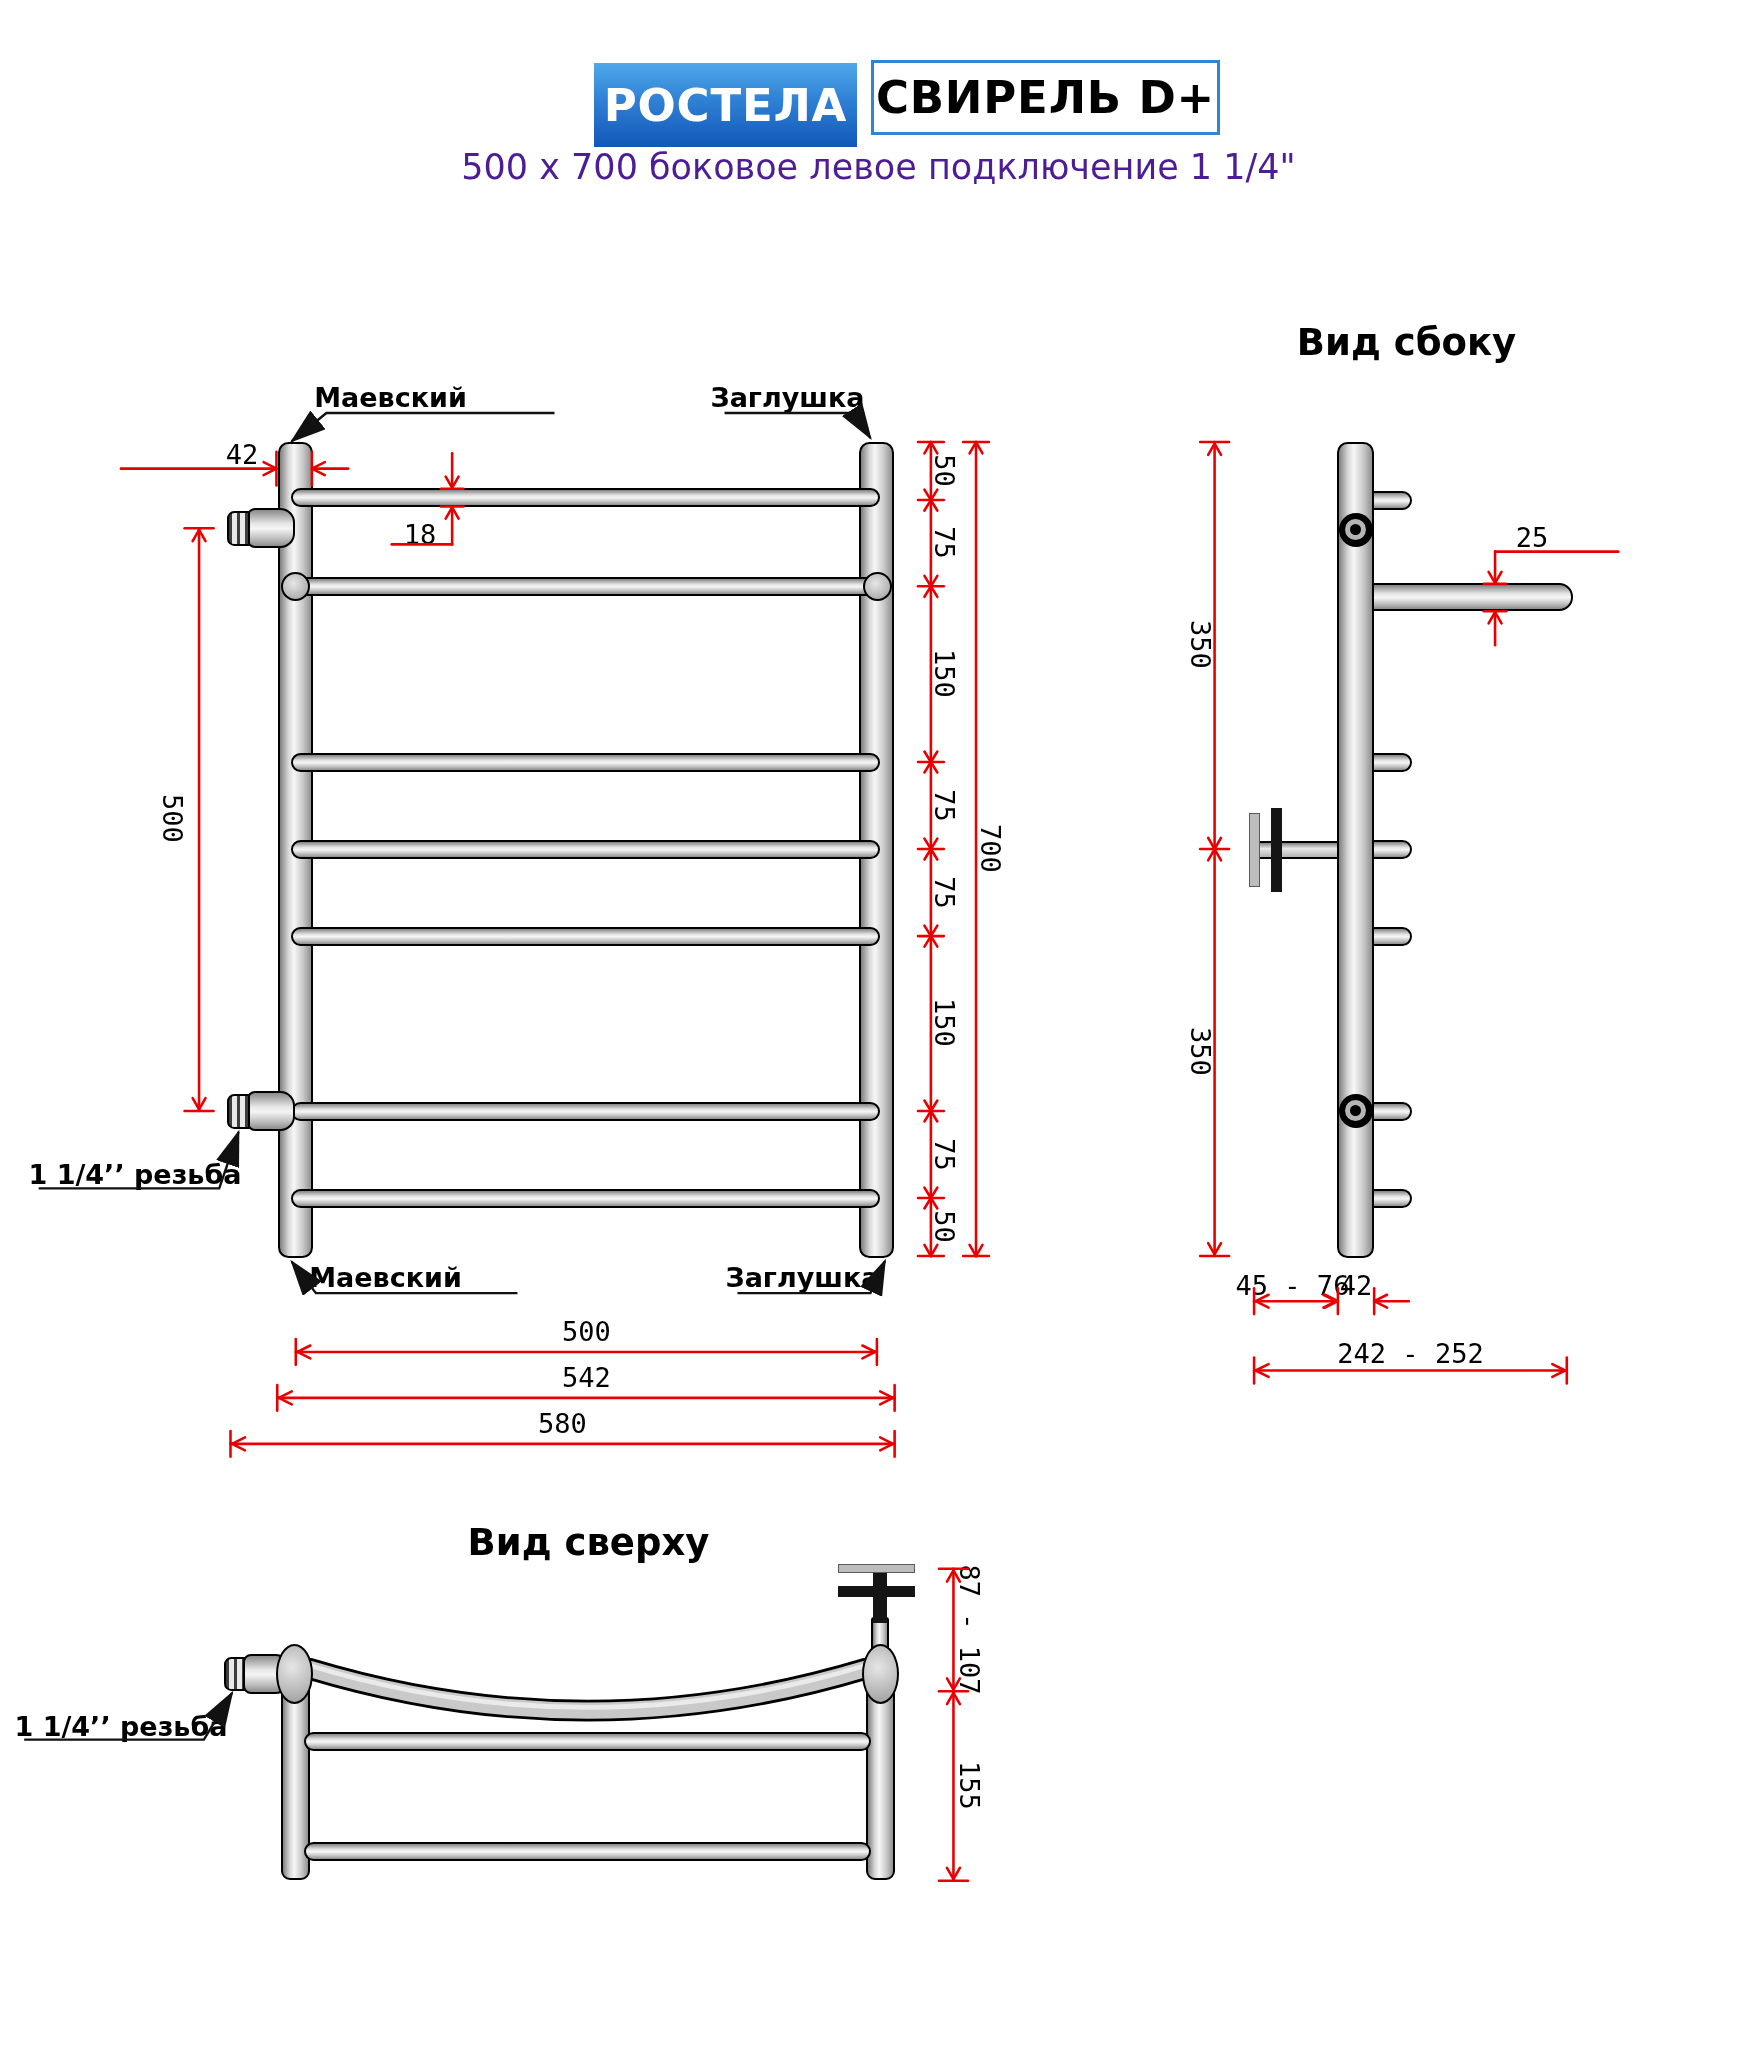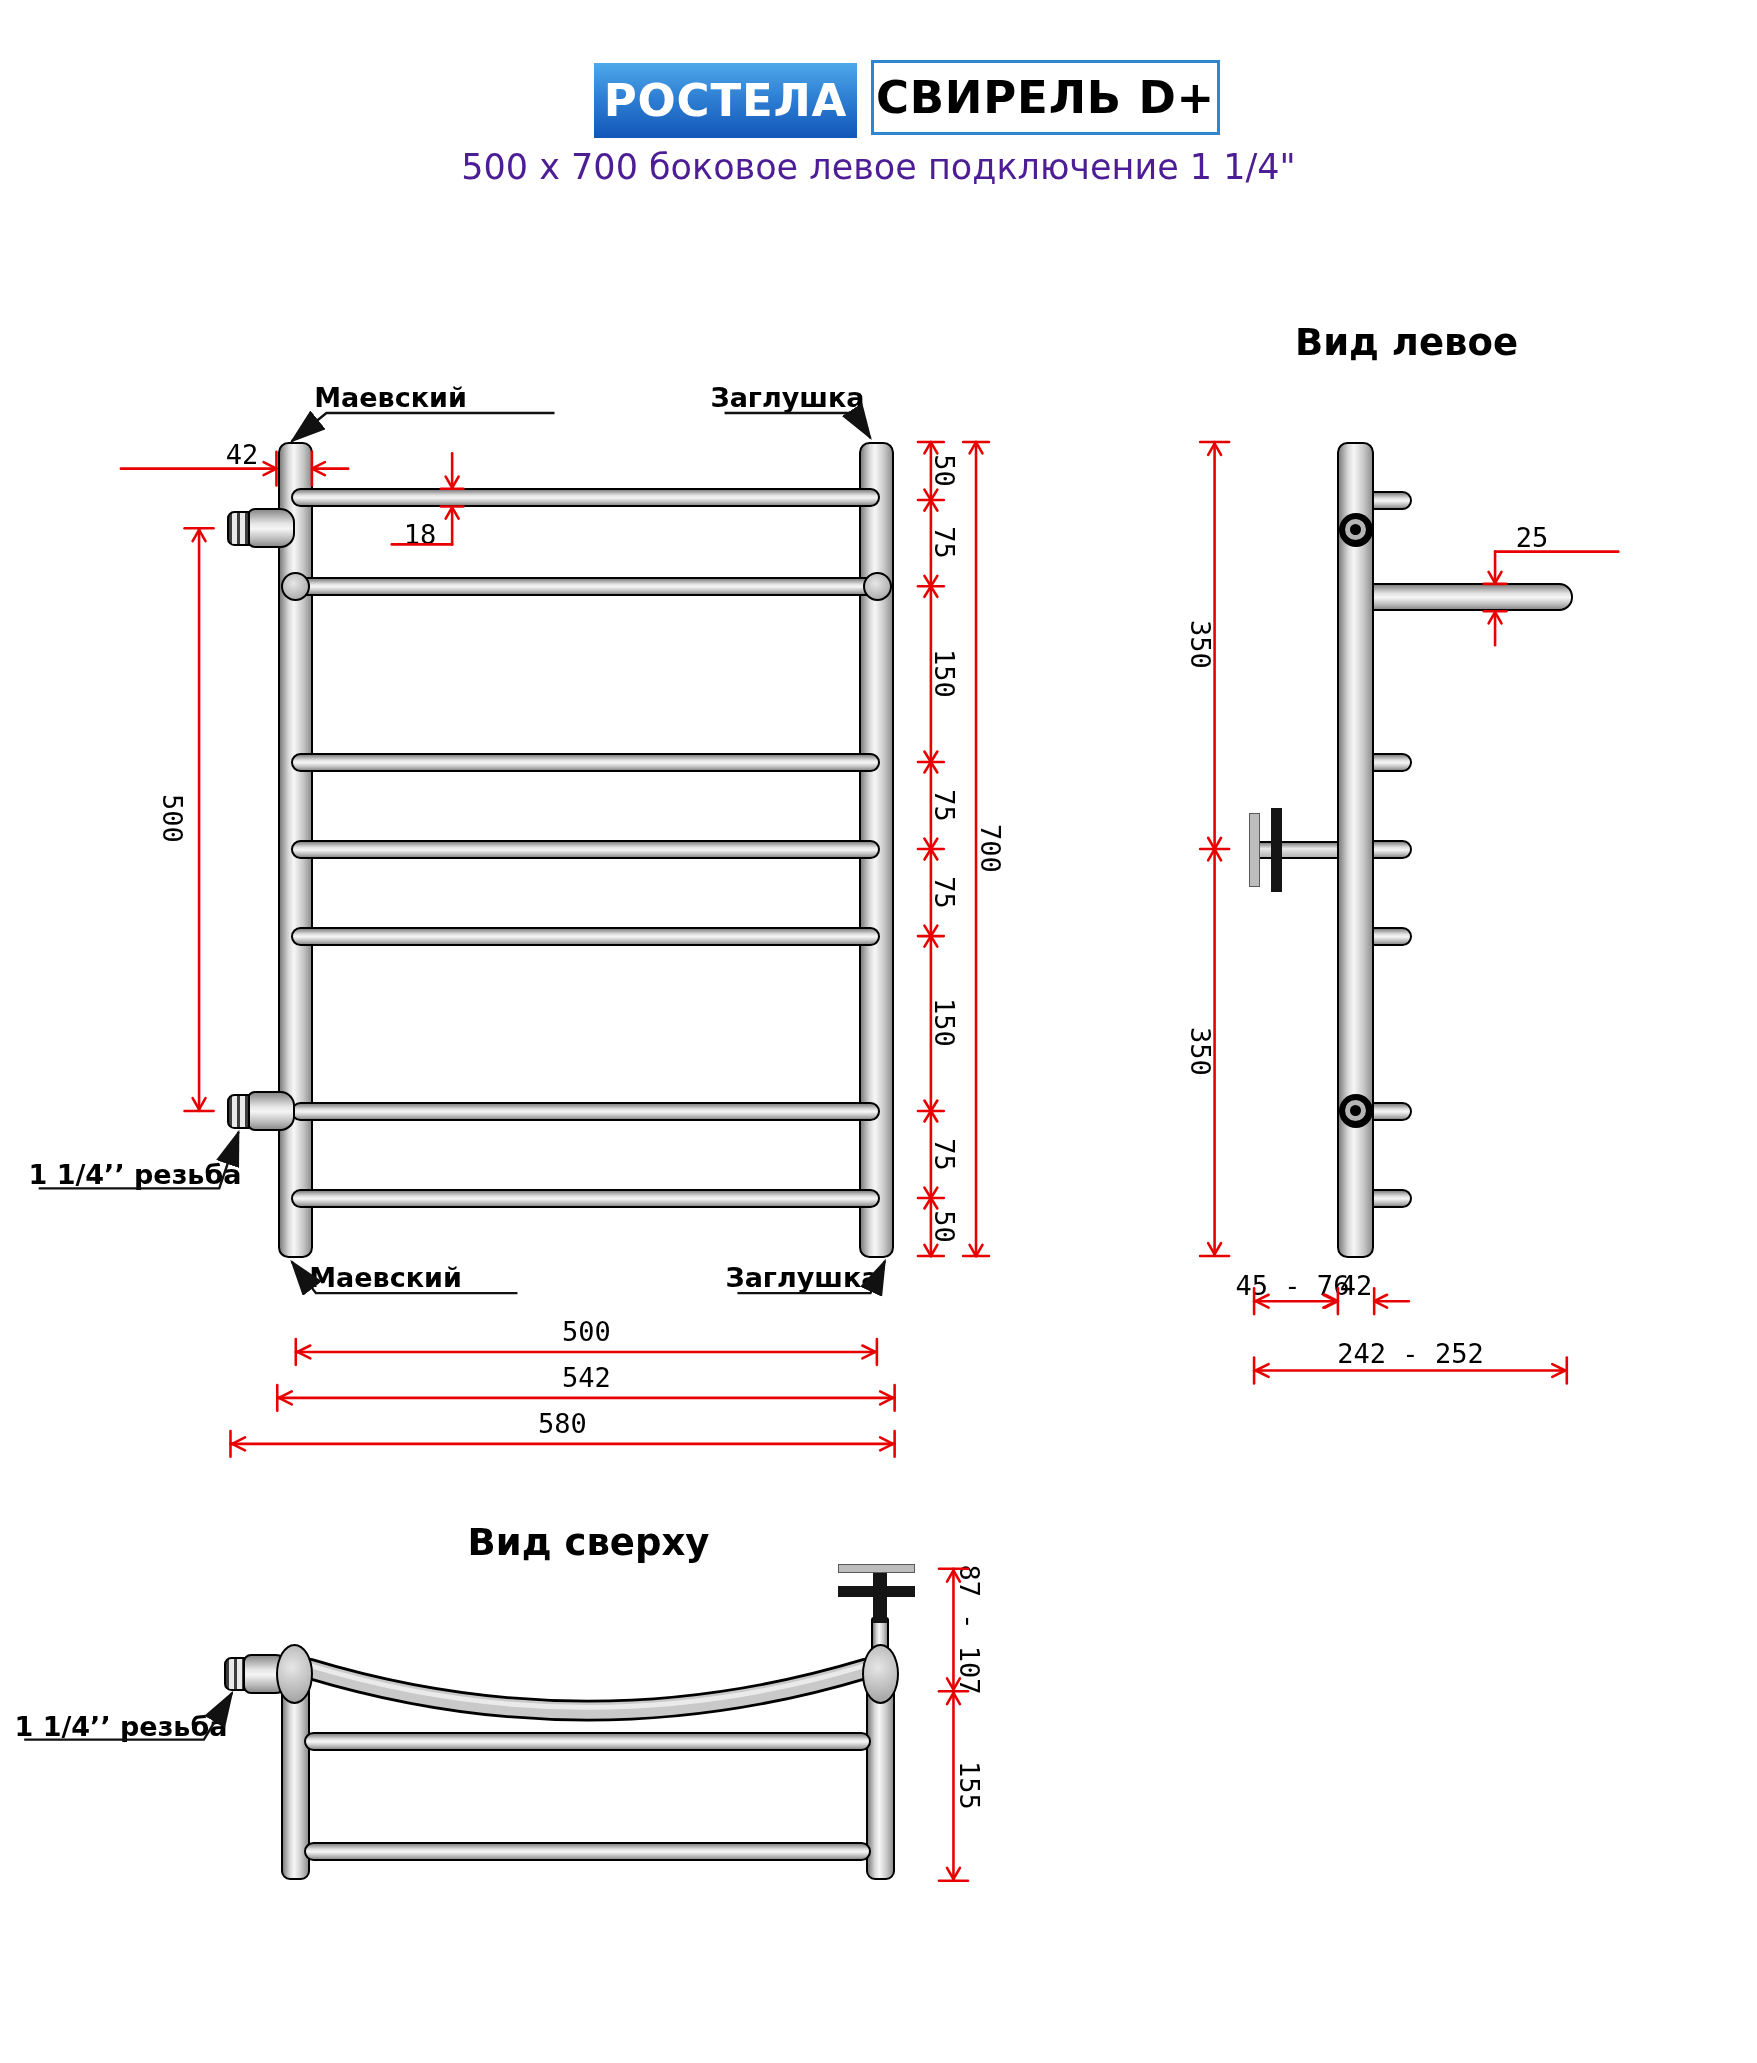--- a/index.html
+++ b/index.html
@@ -7,21 +7,21 @@
           font-family:"DejaVu Sans",sans-serif;}
   
   .lbl{position:absolute;display:flex;align-items:center;justify-content:center;
        font-weight:bold;font-size:27px;color:#000;white-space:nowrap;}
   .dim{position:absolute;display:flex;align-items:center;justify-content:center;
        font-family:"DejaVu Sans Mono",monospace;font-size:27px;font-weight:500;color:#000;white-space:nowrap;}
   .rot{transform:rotate(90deg);}
   .vtitle{position:absolute;display:flex;align-items:center;justify-content:center;
           font-size:37px;font-weight:bold;color:#000;white-space:nowrap;}
   
-  .brandbox{position:absolute;left:594px;top:63px;width:263px;height:75px;
+  .brandbox{position:absolute;left:594px;top:63px;width:263px;height:84px;
             background:linear-gradient(180deg,#4FA8EA 0%,#2F80D4 45%,#1257B8 100%);
             display:flex;align-items:center;justify-content:center;
             color:#fff;font-size:45px;font-weight:bold;letter-spacing:0.8px;}
   .modelbox{position:absolute;left:865px;top:60px;width:343px;height:69px;
             background:#fff;border:3.2px solid #2E86D1;
             display:flex;align-items:center;justify-content:center;
             color:#000;font-size:45px;font-weight:bold;letter-spacing:0.8px;margin-left:6px;}
   .subtitle{position:absolute;left:0;top:147px;width:1757px;text-align:center;
             font-size:35px;font-weight:400;color:#4c1d95;}
   
@@ -48,21 +48,21 @@
 </style>
 </head>
 <body>
 
 <div class="canvas">
 
   <div class="brandbox">РОСТЕЛА</div>
   <div class="modelbox">СВИРЕЛЬ D+</div>
   <div class="subtitle">500 x 700 боковое левое подключение 1 1/4"</div>
 
-  <div class="vtitle" style="left:1205px;top:321px;width:403px;">Вид левое</div>
+  <div class="vtitle" style="left:1205px;top:321px;width:403px;">Вид сбоку</div>
   <div class="vtitle" style="left:387px;top:1521px;width:403px;">Вид сверху</div>
 
   <div class="m post" style="left:278px;top:442px;width:35px;height:816px;"></div>
   <div class="m post" style="left:859px;top:442px;width:35px;height:816px;"></div>
   <div class="m rung" style="left:291px;top:488px;width:589px;height:18.5px;"></div>
   <div class="m rung" style="left:291px;top:577px;width:589px;height:18.5px;"></div>
   <div class="m rung" style="left:291px;top:753px;width:589px;height:18.5px;"></div>
   <div class="m rung" style="left:291px;top:840px;width:589px;height:18.5px;"></div>
   <div class="m rung" style="left:291px;top:927px;width:589px;height:18.5px;"></div>
   <div class="m rung" style="left:291px;top:1102px;width:589px;height:18.5px;"></div>

